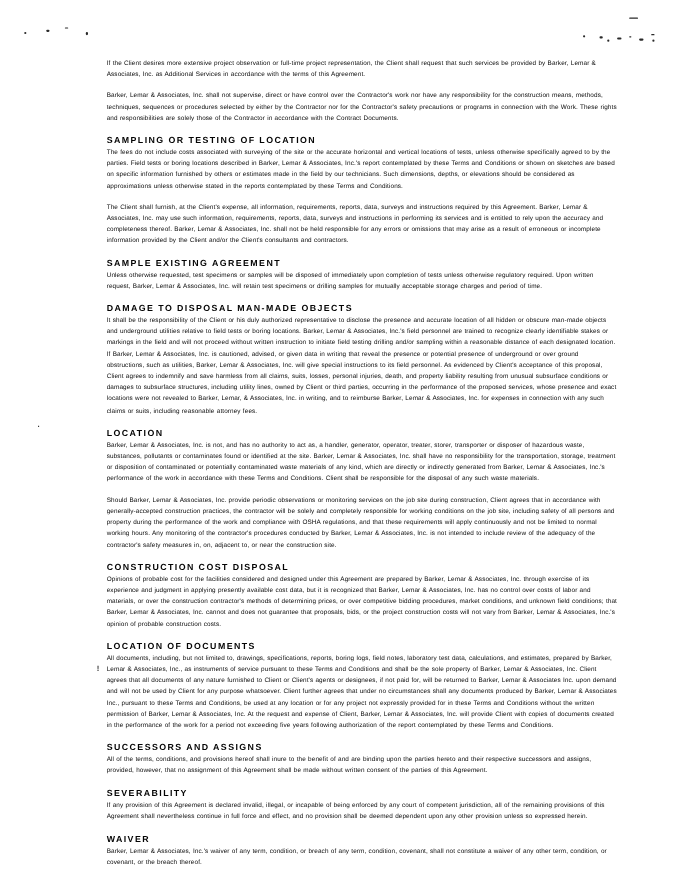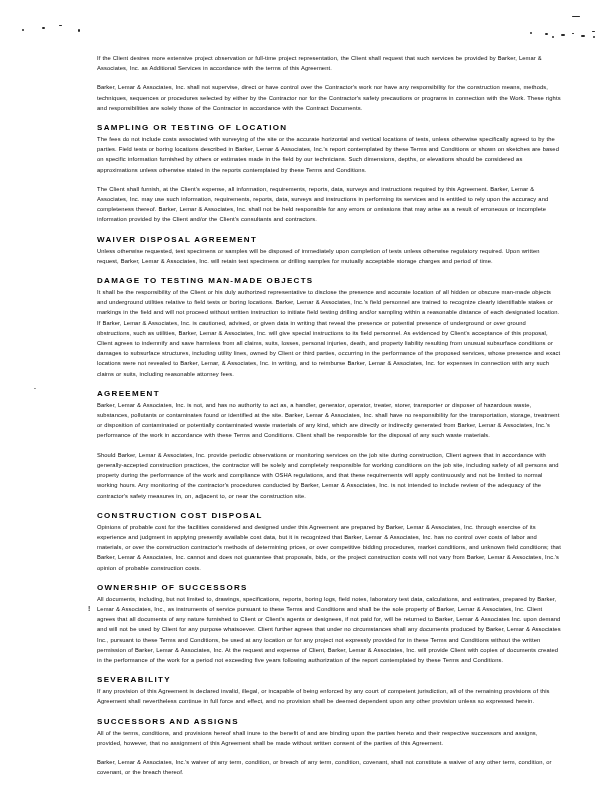--- a/index.html
+++ b/index.html
@@ -88,56 +88,57 @@
     <p class="para">If the Client desires more extensive project observation or full-time project representation, the Client shall request that such services be provided by Barker, Lemar &amp; Associates, Inc. as Additional Services in accordance with the terms of this Agreement.</p>
     <p class="para">Barker, Lemar &amp; Associates, Inc. shall not supervise, direct or have control over the Contractor's work nor have any responsibility for the construction means, methods, techniques, sequences or procedures selected by either by the Contractor nor for the Contractor's safety precautions or programs in connection with the Work. These rights and responsibilities are solely those of the Contractor in accordance with the Contract Documents.</p>
 
     <div class="section">
       <div class="heading">SAMPLING OR TESTING OF LOCATION</div>
       <p class="para">The fees do not include costs associated with surveying of the site or the accurate horizontal and vertical locations of tests, unless otherwise specifically agreed to by the parties. Field tests or boring locations described in Barker, Lemar &amp; Associates, Inc.'s report contemplated by these Terms and Conditions or shown on sketches are based on specific information furnished by others or estimates made in the field by our technicians. Such dimensions, depths, or elevations should be considered as approximations unless otherwise stated in the reports contemplated by these Terms and Conditions.</p>
       <p class="para">The Client shall furnish, at the Client's expense, all information, requirements, reports, data, surveys and instructions required by this Agreement. Barker, Lemar &amp; Associates, Inc. may use such information, requirements, reports, data, surveys and instructions in performing its services and is entitled to rely upon the accuracy and completeness thereof. Barker, Lemar &amp; Associates, Inc. shall not be held responsible for any errors or omissions that may arise as a result of erroneous or incomplete information provided by the Client and/or the Client's consultants and contractors.</p>
     </div>
 
     <div class="section">
-      <div class="heading">WAIVER DISPOSAL AGREEMENT</div>
+      <div class="heading">SAMPLE EXISTING AGREEMENT</div>
       <p class="para">Unless otherwise requested, test specimens or samples will be disposed of immediately upon completion of tests unless otherwise regulatory required. Upon written request, Barker, Lemar &amp; Associates, Inc. will retain test specimens or drilling samples for mutually acceptable storage charges and period of time.</p>
     </div>
 
     <div class="section">
-      <div class="heading">DAMAGE TO TESTING MAN-MADE OBJECTS</div>
+      <div class="heading">DAMAGE TO DISPOSAL MAN-MADE OBJECTS</div>
       <p class="para">It shall be the responsibility of the Client or his duly authorized representative to disclose the presence and accurate location of all hidden or obscure man-made objects and underground utilities relative to field tests or boring locations. Barker, Lemar &amp; Associates, Inc.'s field personnel are trained to recognize clearly identifiable stakes or markings in the field and will not proceed without written instruction to initiate field testing drilling and/or sampling within a reasonable distance of each designated location. If Barker, Lemar &amp; Associates, Inc. is cautioned, advised, or given data in writing that reveal the presence or potential presence of underground or over ground obstructions, such as utilities, Barker, Lemar &amp; Associates, Inc. will give special instructions to its field personnel. As evidenced by Client's acceptance of this proposal, Client agrees to indemnify and save harmless from all claims, suits, losses, personal injuries, death, and property liability resulting from unusual subsurface conditions or damages to subsurface structures, including utility lines, owned by Client or third parties, occurring in the performance of the proposed services, whose presence and exact locations were not revealed to Barker, Lemar, &amp; Associates, Inc. in writing, and to reimburse Barker, Lemar &amp; Associates, Inc. for expenses in connection with any such claims or suits, including reasonable attorney fees.</p>
     </div>
 
     <div class="section">
-      <div class="heading">AGREEMENT</div>
+      <div class="heading">LOCATION</div>
       <p class="para">Barker, Lemar &amp; Associates, Inc. is not, and has no authority to act as, a handler, generator, operator, treater, storer, transporter or disposer of hazardous waste, substances, pollutants or contaminates found or identified at the site. Barker, Lemar &amp; Associates, Inc. shall have no responsibility for the transportation, storage, treatment or disposition of contaminated or potentially contaminated waste materials of any kind, which are directly or indirectly generated from Barker, Lemar &amp; Associates, Inc.'s performance of the work in accordance with these Terms and Conditions. Client shall be responsible for the disposal of any such waste materials.</p>
     </div>
 
     <div class="section">
       <p class="para">Should Barker, Lemar &amp; Associates, Inc. provide periodic observations or monitoring services on the job site during construction, Client agrees that in accordance with generally-accepted construction practices, the contractor will be solely and completely responsible for working conditions on the job site, including safety of all persons and property during the performance of the work and compliance with OSHA regulations, and that these requirements will apply continuously and not be limited to normal working hours. Any monitoring of the contractor's procedures conducted by Barker, Lemar &amp; Associates, Inc. is not intended to include review of the adequacy of the contractor's safety measures in, on, adjacent to, or near the construction site.</p>
     </div>
 
     <div class="section">
       <div class="heading">CONSTRUCTION COST DISPOSAL</div>
       <p class="para">Opinions of probable cost for the facilities considered and designed under this Agreement are prepared by Barker, Lemar &amp; Associates, Inc. through exercise of its experience and judgment in applying presently available cost data, but it is recognized that Barker, Lemar &amp; Associates, Inc. has no control over costs of labor and materials, or over the construction contractor's methods of determining prices, or over competitive bidding procedures, market conditions, and unknown field conditions; that Barker, Lemar &amp; Associates, Inc. cannot and does not guarantee that proposals, bids, or the project construction costs will not vary from Barker, Lemar &amp; Associates, Inc.'s opinion of probable construction costs.</p>
     </div>
 
     <div class="section">
-      <div class="heading">OWNERSHIP OF SUCCESSORS</div>
+      <div class="heading">LOCATION OF DOCUMENTS</div>
       <p class="para">All documents, including, but not limited to, drawings, specifications, reports, boring logs, field notes, laboratory test data, calculations, and estimates, prepared by Barker, Lemar &amp; Associates, Inc., as instruments of service pursuant to these Terms and Conditions and shall be the sole property of Barker, Lemar &amp; Associates, Inc. Client agrees that all documents of any nature furnished to Client or Client's agents or designees, if not paid for, will be returned to Barker, Lemar &amp; Associates Inc. upon demand and will not be used by Client for any purpose whatsoever. Client further agrees that under no circumstances shall any documents produced by Barker, Lemar &amp; Associates Inc., pursuant to these Terms and Conditions, be used at any location or for any project not expressly provided for in these Terms and Conditions without the written permission of Barker, Lemar &amp; Associates, Inc. At the request and expense of Client, Barker, Lemar &amp; Associates, Inc. will provide Client with copies of documents created in the performance of the work for a period not exceeding five years following authorization of the report contemplated by these Terms and Conditions.</p>
+    </div>
+
+    <div class="section">
+      <div class="heading">SUCCESSORS AND ASSIGNS</div>
+      <p class="para">All of the terms, conditions, and provisions hereof shall inure to the benefit of and are binding upon the parties hereto and their respective successors and assigns, provided, however, that no assignment of this Agreement shall be made without written consent of the parties of this Agreement.</p>
     </div>
 
     <div class="section">
       <div class="heading">SEVERABILITY</div>
       <p class="para">If any provision of this Agreement is declared invalid, illegal, or incapable of being enforced by any court of competent jurisdiction, all of the remaining provisions of this Agreement shall nevertheless continue in full force and effect, and no provision shall be deemed dependent upon any other provision unless so expressed herein.</p>
     </div>
 
     <div class="section">
-      <div class="heading">SUCCESSORS AND ASSIGNS</div>
-      <p class="para">All of the terms, conditions, and provisions hereof shall inure to the benefit of and are binding upon the parties hereto and their respective successors and assigns, provided, however, that no assignment of this Agreement shall be made without written consent of the parties of this Agreement.</p>
-    </div>
-
-    <div class="section">
+      <div class="heading">WAIVER</div>
       <p class="para">Barker, Lemar &amp; Associates, Inc.'s waiver of any term, condition, or breach of any term, condition, covenant, shall not constitute a waiver of any other term, condition, or covenant, or the breach thereof.</p>
     </div>
 
   </div>
 </div>
 
 </body></html>

